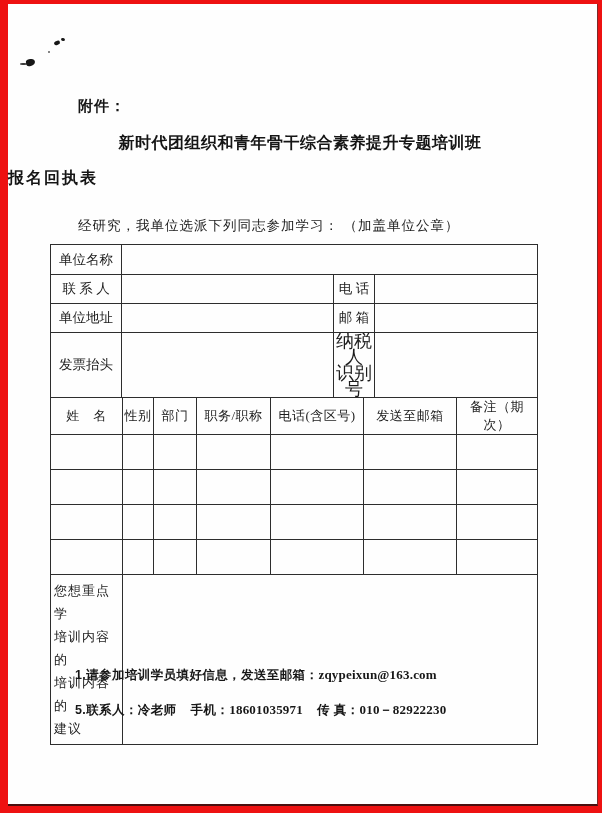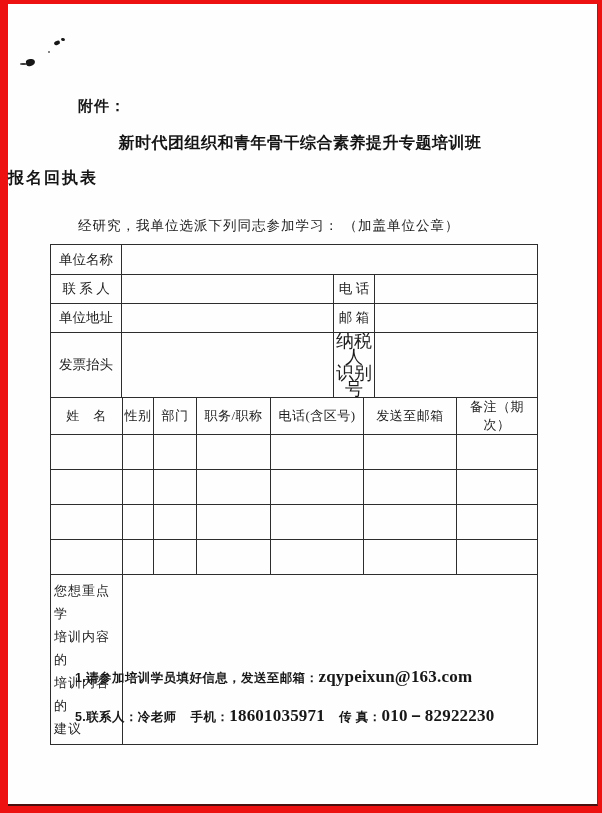--- a/index.html
+++ b/index.html
@@ -66,21 +66,21 @@
     vertical-align: middle;
   }
   .notes { position: absolute; left: 67px; top: 663px; width: 480px; }
   .note-line {
     font-size: 12.5px; font-weight: bold; color: #171717;
     margin-bottom: 17px; letter-spacing: 0.4px;
     white-space: nowrap;
   }
   .latin {
     font-family: "Liberation Serif", serif;
-    font-weight: bold; font-size: 17px; letter-spacing: 0.2px;
+    font-weight: bold; font-size: 13px; letter-spacing: 0.2px;
   }
   .gap-m { display: inline-block; width: 14px; }
 </style>
 </head>
 <body>
 
 <div class="page">
 
   <span class="speck speck-a1"></span>
   <span class="speck speck-a2"></span>

